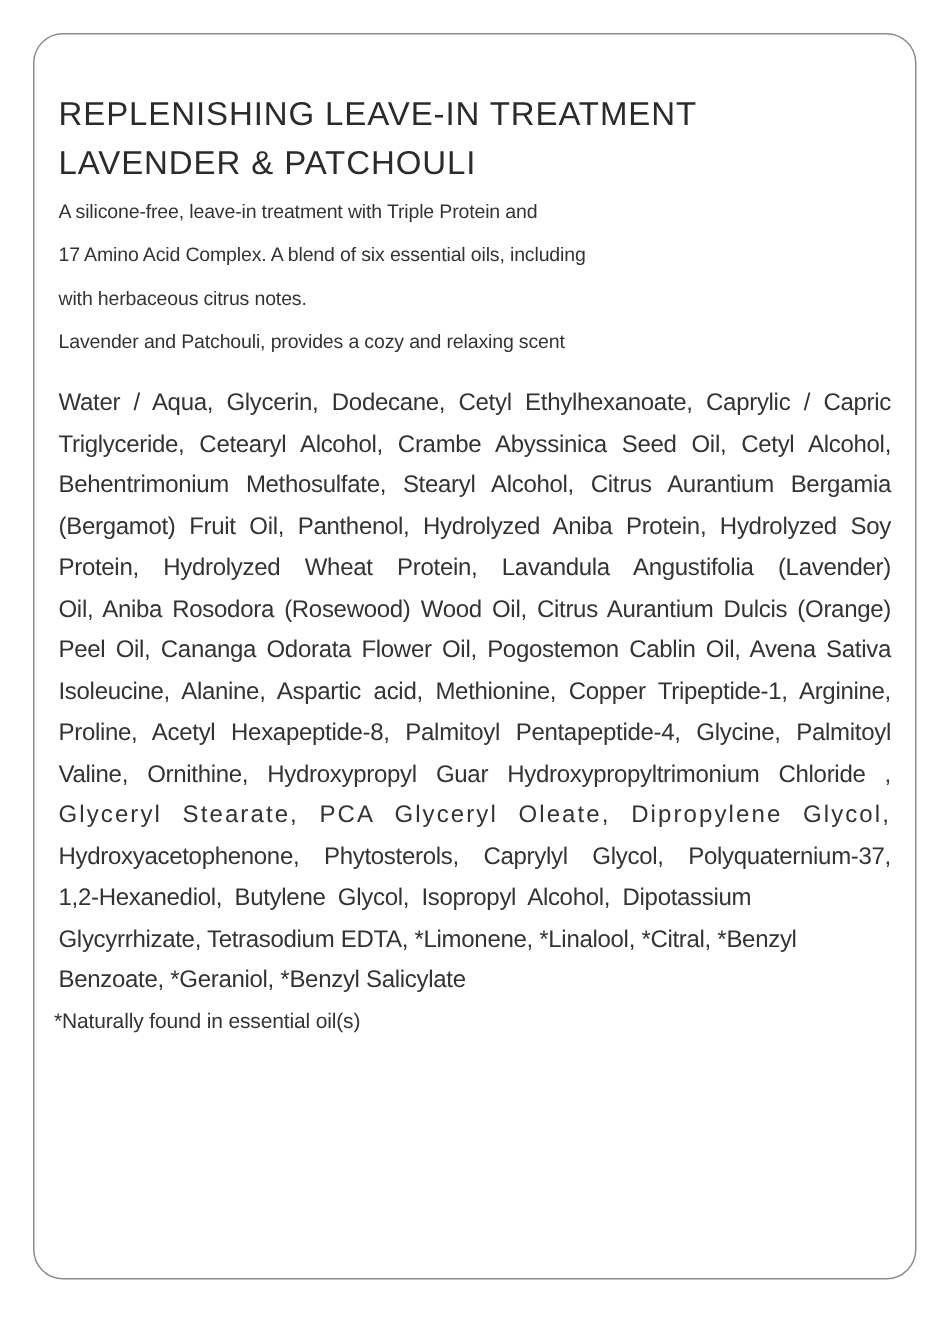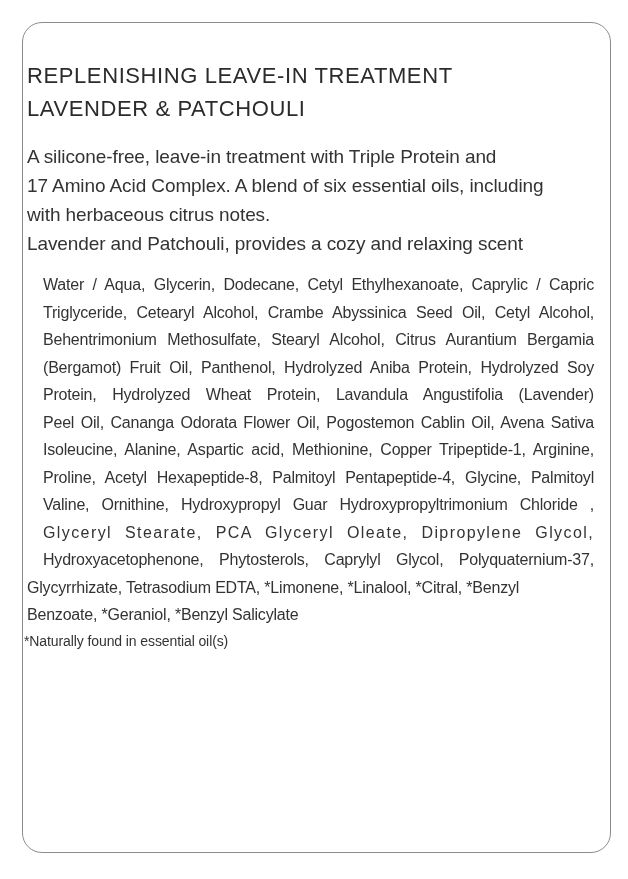--- a/index.html
+++ b/index.html
@@ -21,47 +21,46 @@
   .card {
     position: absolute;
     left: 22px;
     top: 22px;
     width: 589px;
     height: 831px;
     box-sizing: border-box;
     border: 1.5px solid var(--border, #8c8c8c);
     border-radius: 20px;
     background: var(--bg, #ffffff);
-    padding: 36px 16px 0 4px;
+    padding: 36px 16px 0 16px;
   }
   .title {
     font-size: 22px;
     line-height: 33px;
     letter-spacing: 0.6px;
     color: var(--title, #2b2b2b);
     font-weight: 400;
   }
   .desc {
-    margin-top: 17px;
-    font-size: 19px;
+    margin-top: 1px;
+    font-size: 13px;
     line-height: 29px;
     color: var(--text, #3a3a3a);
     letter-spacing: -0.1px;
   }
   .ingredients {
     margin-top: 13px;
     font-size: 16px;
     line-height: 27.5px;
     color: var(--text, #2d2d2d);
     letter-spacing: -0.2px;
   }
   .iline.just {
     text-align: justify;
     text-align-last: justify;
-    margin-left: 16px;
   }
   .iline.spread {
     letter-spacing: 1.4px;
   }
   .iline.widewords {
     word-spacing: 4px;
   }
   .footnote {
     font-size: 14px;
     line-height: 24px;
@@ -87,25 +86,27 @@
       <div>with herbaceous citrus notes.</div>
       <div>Lavender and Patchouli, provides a cozy and relaxing scent</div>
     </div>
 
     <div class="ingredients">
       <div class="iline just">Water / Aqua, Glycerin, Dodecane, Cetyl Ethylhexanoate, Caprylic / Capric</div>
       <div class="iline just">Triglyceride, Cetearyl Alcohol, Crambe Abyssinica Seed Oil, Cetyl Alcohol,</div>
       <div class="iline just">Behentrimonium Methosulfate, Stearyl Alcohol, Citrus Aurantium Bergamia</div>
       <div class="iline just">(Bergamot) Fruit Oil, Panthenol, Hydrolyzed Aniba Protein, Hydrolyzed Soy</div>
       <div class="iline just">Protein, Hydrolyzed Wheat Protein, Lavandula Angustifolia (Lavender)</div>
+      <div class="iline just">Oil, Aniba Rosodora (Rosewood) Wood Oil, Citrus Aurantium Dulcis (Orange)</div>
       <div class="iline just">Peel Oil, Cananga Odorata Flower Oil, Pogostemon Cablin Oil, Avena Sativa</div>
       <div class="iline just">Isoleucine, Alanine, Aspartic acid, Methionine, Copper Tripeptide-1, Arginine,</div>
       <div class="iline just">Proline, Acetyl Hexapeptide-8, Palmitoyl Pentapeptide-4, Glycine, Palmitoyl</div>
       <div class="iline just">Valine, Ornithine, Hydroxypropyl Guar Hydroxypropyltrimonium Chloride ,</div>
       <div class="iline just spread">Glyceryl Stearate, PCA Glyceryl Oleate, Dipropylene Glycol,</div>
       <div class="iline just">Hydroxyacetophenone, Phytosterols, Caprylyl Glycol, Polyquaternium-37,</div>
+      <div class="iline widewords">1,2-Hexanediol, Butylene Glycol, Isopropyl Alcohol, Dipotassium</div>
       <div class="iline">Glycyrrhizate, Tetrasodium EDTA, *Limonene, *Linalool, *Citral, *Benzyl</div>
       <div class="iline">Benzoate, *Geraniol, *Benzyl Salicylate</div>
       <div class="footnote">*Naturally found in essential oil(s)</div>
     </div>
 
   </div>
 </div>
 
 </body></html>

